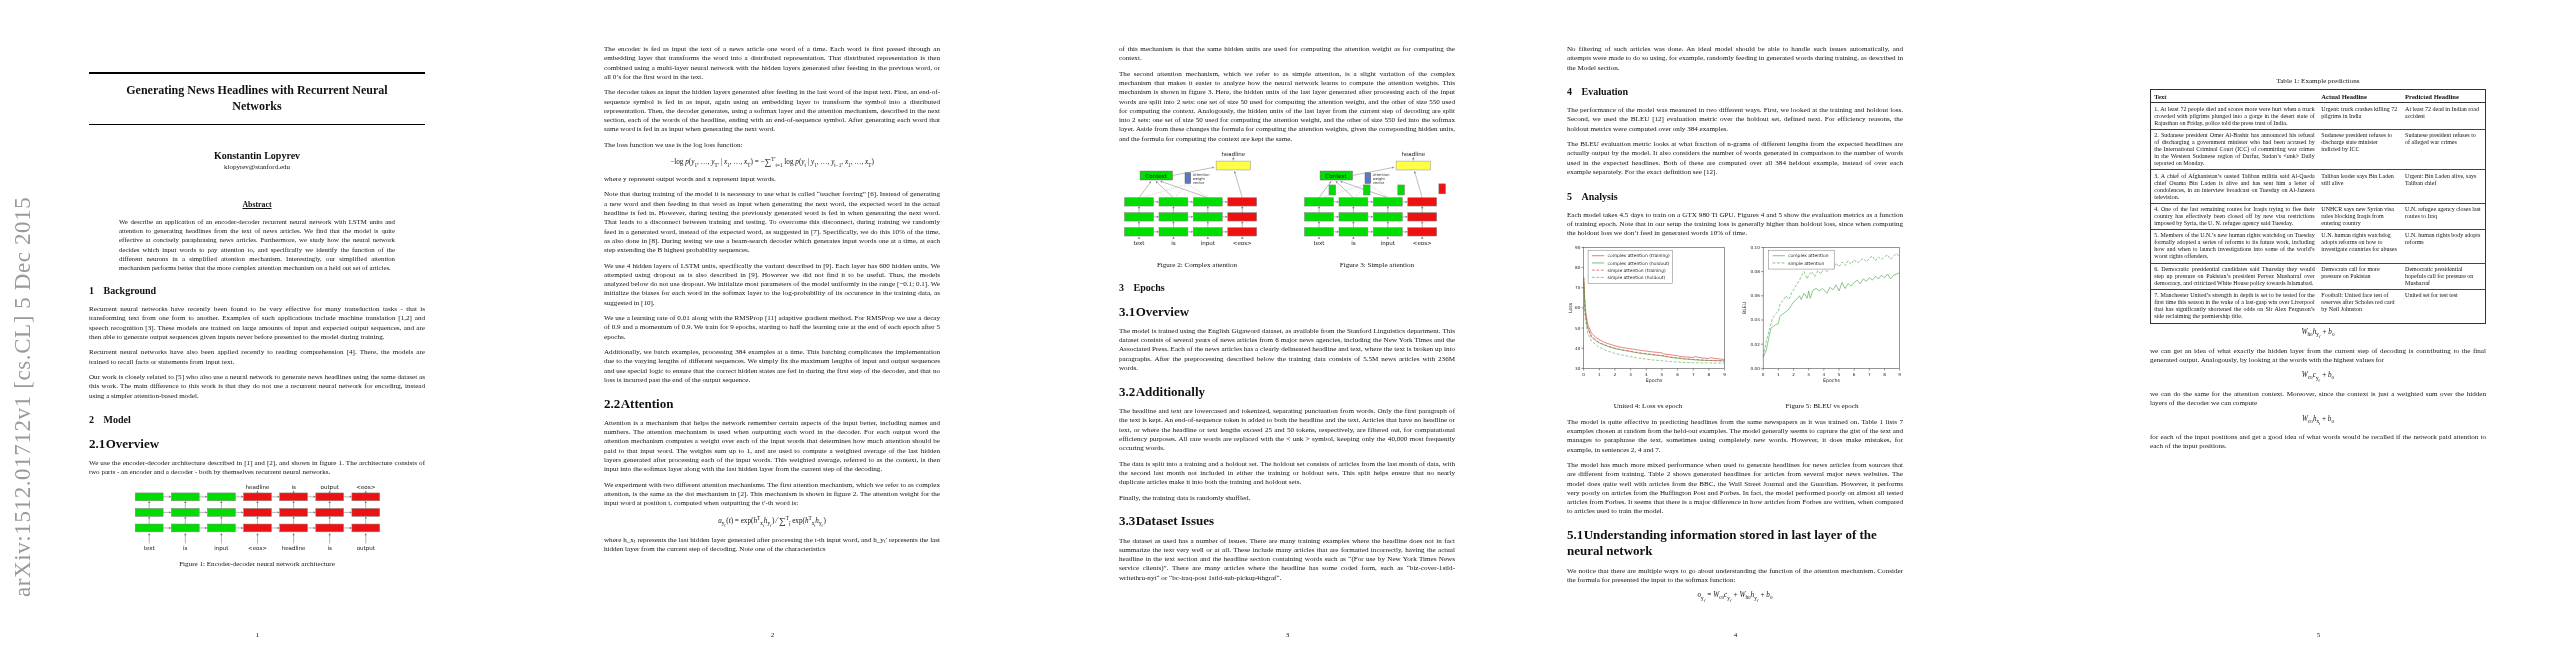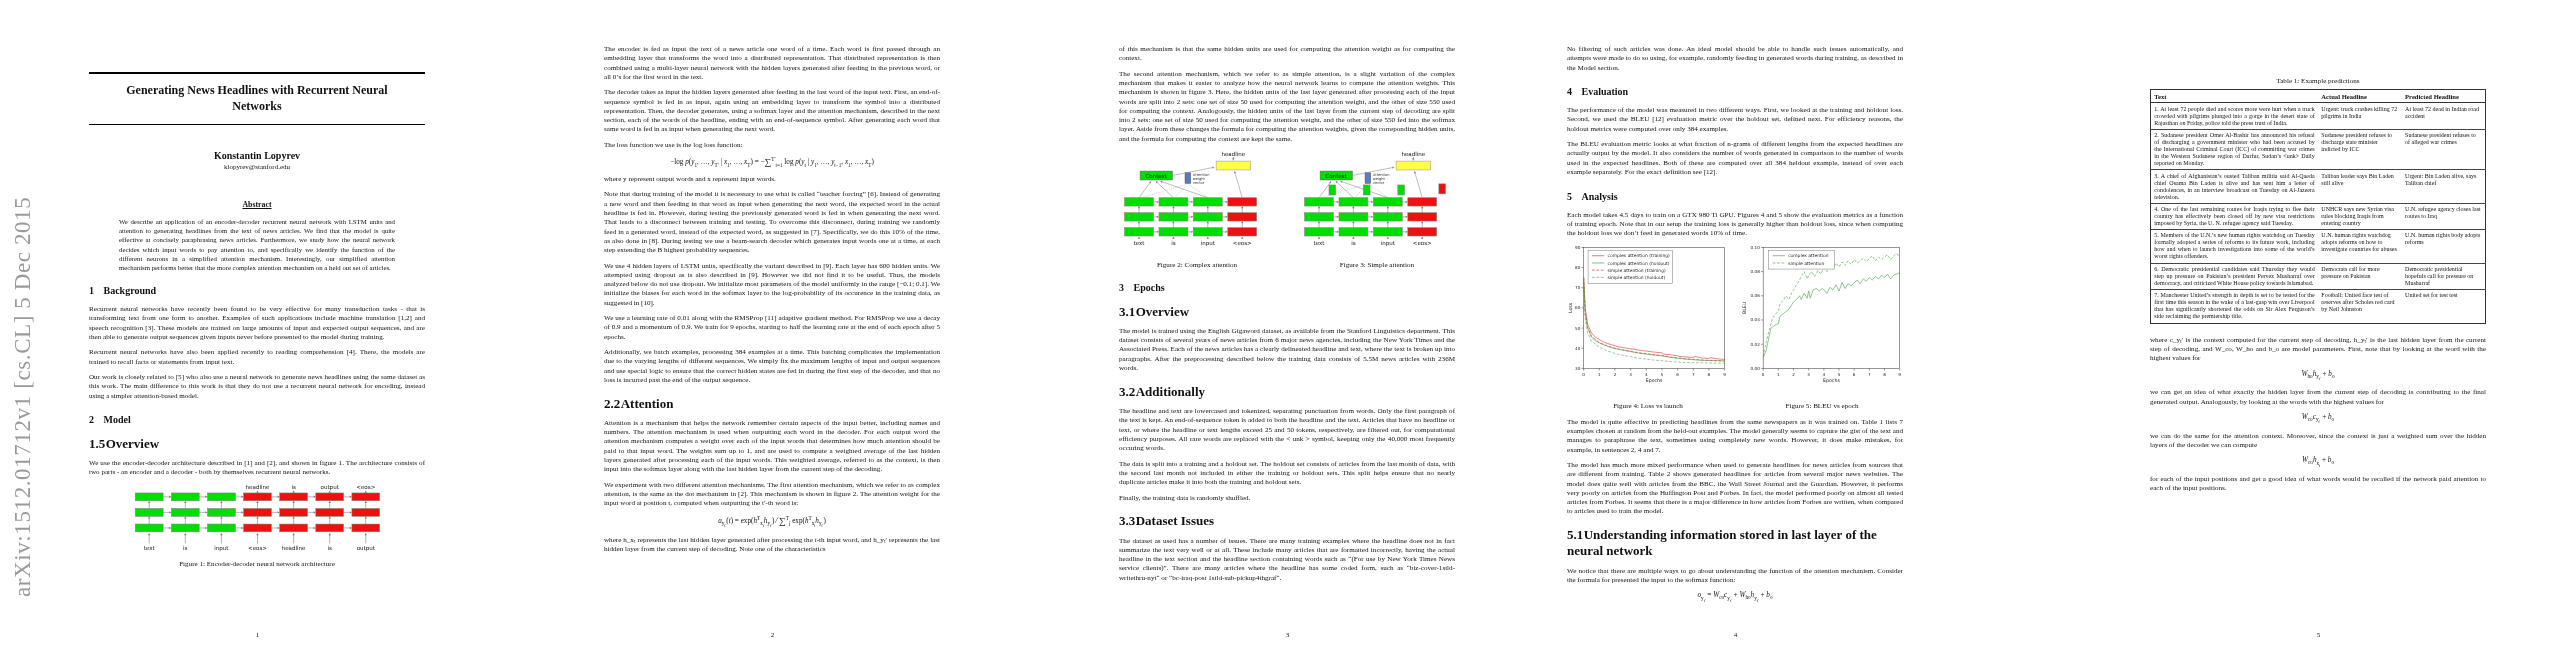--- a/index.html
+++ b/index.html
@@ -55,21 +55,21 @@
       <div class="rule-bot"></div>
       <div class="author">Konstantin Lopyrev</div>
       <div class="email">klopyrev@stanford.edu</div>
       <div class="abs-head">Abstract</div>
       <div class="abs-text">We describe an application of an encoder-decoder recurrent neural network with LSTM units and attention to generating headlines from the text of news articles. We find that the model is quite effective at concisely paraphrasing news articles. Furthermore, we study how the neural network decides which input words to pay attention to, and specifically we identify the function of the different neurons in a simplified attention mechanism. Interestingly, our simplified attention mechanism performs better that the more complex attention mechanism on a held out set of articles.</div>
       <div class="sec"><span class="num">1</span><span>Background</span></div>
       <p class="b">Recurrent neural networks have recently been found to be very effective for many transduction tasks - that is transforming text from one form to another. Examples of such applications include machine translation [1,2] and speech recognition [3]. These models are trained on large amounts of input and expected output sequences, and are then able to generate output sequences given inputs never before presented to the model during training.</p>
       <p class="b">Recurrent neural networks have also been applied recently to reading comprehension [4]. There, the models are trained to recall facts or statements from input text.</p>
       <p class="b">Our work is closely related to [5] who also use a neural network to generate news headlines using the same dataset as this work. The main difference to this work is that they do not use a recurrent neural network for encoding, instead using a simpler attention-based model.</p>
       <div class="sec"><span class="num">2</span><span>Model</span></div>
-      <div class="subsec"><span class="num">1.5</span><span>Overview</span></div>
+      <div class="subsec"><span class="num">2.1</span><span>Overview</span></div>
       <p class="b">We use the encoder-decoder architecture described in [1] and [2], and shown in figure 1. The architecture consists of two parts - an encoder and a decoder - both by themselves recurrent neural networks.</p>
       <svg id="fig1" class="figwrap" width="261" height="69" viewBox="0 0 470 124">
           <rect x="15" y="16" width="50" height="14" fill="#00dd00" stroke="#808080" stroke-width="1"></rect>
           <line x1="65" y1="23" x2="76" y2="23" stroke="#777" stroke-width="1"></line>
           <polygon points="80,23 76,25.2 76,20.8" fill="#777"></polygon>
           <rect x="80" y="16" width="50" height="14" fill="#00dd00" stroke="#808080" stroke-width="1"></rect>
           <line x1="130" y1="23" x2="141" y2="23" stroke="#777" stroke-width="1"></line>
           <polygon points="145,23 141,25.2 141,20.8" fill="#777"></polygon>
           <rect x="145" y="16" width="50" height="14" fill="#00dd00" stroke="#808080" stroke-width="1"></rect>
           <line x1="195" y1="23" x2="206" y2="23" stroke="#777" stroke-width="1"></line>
@@ -459,21 +459,21 @@
               <rect x="38" y="11" width="152" height="60" fill="#fff" stroke="#666" stroke-width="0.8"></rect>
               <line x1="45" y1="21" x2="67" y2="21" stroke="#dd3333" stroke-width="1.2"></line>
               <text x="73" y="23.8" font-size="8" text-anchor="start" fill="#222" font-family="DejaVu Sans, sans-serif">complex attention (training)</text>
               <line x1="45" y1="34" x2="67" y2="34" stroke="#3a9d3a" stroke-width="1.2"></line>
               <text x="73" y="36.8" font-size="8" text-anchor="start" fill="#222" font-family="DejaVu Sans, sans-serif">complex attention (holdout)</text>
               <line x1="45" y1="47" x2="67" y2="47" stroke="#dd3333" stroke-width="1.2" stroke-dasharray="5,3"></line>
               <text x="73" y="49.8" font-size="8" text-anchor="start" fill="#222" font-family="DejaVu Sans, sans-serif">simple attention (training)</text>
               <line x1="45" y1="60" x2="67" y2="60" stroke="#55aa55" stroke-width="1.2" stroke-dasharray="5,3"></line>
               <text x="73" y="62.8" font-size="8" text-anchor="start" fill="#222" font-family="DejaVu Sans, sans-serif">simple attention (holdout)</text>
             </svg>
-          <div class="chart-caption">Figure 4: Loss vs launch</div>
+          <div class="chart-caption">United 4: Loss vs epoch</div>
         </div>
         <div class="figcol">
           <svg id="chart-bleu" width="162" height="140" viewBox="0 0 292 252">
               <rect x="40" y="6" width="246" height="218" fill="none" stroke="#444" stroke-width="1"></rect>
               <line x1="40" y1="224" x2="40" y2="228" stroke="#444" stroke-width="1"></line>
               <text x="40" y="238" font-size="7.5" text-anchor="middle" fill="#222" font-family="DejaVu Sans, sans-serif">0</text>
               <line x1="67.33333333333333" y1="224" x2="67.33333333333333" y2="228" stroke="#444" stroke-width="1"></line>
               <text x="67.33333333333333" y="238" font-size="7.5" text-anchor="middle" fill="#222" font-family="DejaVu Sans, sans-serif">1</text>
               <line x1="94.66666666666666" y1="224" x2="94.66666666666666" y2="228" stroke="#444" stroke-width="1"></line>
               <text x="94.66666666666666" y="238" font-size="7.5" text-anchor="middle" fill="#222" font-family="DejaVu Sans, sans-serif">2</text>
@@ -572,21 +572,20 @@
               <td>Democrats call for more pressure on Pakistan</td>
               <td>Democratic presidential hopefuls call for pressure on Musharraf</td>
             </tr>
             <tr>
               <td class="justify">7. Manchester United’s strength in depth is set to be tested for the first time this season in the wake of a last-gasp win over Liverpool that has significantly shortened the odds on Sir Alex Ferguson’s side reclaiming the premiership title.</td>
               <td>Football: United face test of reserves after Scholes red card by Neil Johnston</td>
               <td>United set for test test</td>
             </tr>
           </tbody>
       </table>
-      <p class="b" style="margin-top:12.2px">where c_yₜ′ is the context computed for the current step of decoding, h_yₜ′ is the last hidden layer from the current step of decoding, and W_co, W_ho and b_o are model parameters. First, note that by looking at the word with the highest values for</p>
       <div class="eq"><i>W</i><sub>ho</sub><i>h</i><sub>y<sub>t′</sub></sub> + <i>b</i><sub>o</sub></div>
       <p class="b">we can get an idea of what exactly the hidden layer from the current step of decoding is contributing to the final generated output. Analogously, by looking at the words with the highest values for</p>
       <div class="eq"><i>W</i><sub>co</sub><i>c</i><sub>y<sub>t′</sub></sub> + <i>b</i><sub>o</sub></div>
       <p class="b">we can do the same for the attention context. Moreover, since the context is just a weighted sum over the hidden layers of the decoder we can compute</p>
       <div class="eq"><i>W</i><sub>co</sub><i>h</i><sub>x<sub>t</sub></sub> + <i>b</i><sub>o</sub></div>
       <p class="b">for each of the input positions and get a good idea of what words would be recalled if the network paid attention to each of the input positions.</p>
     </div>
     <div class="footer">5</div>
   </div>
 

